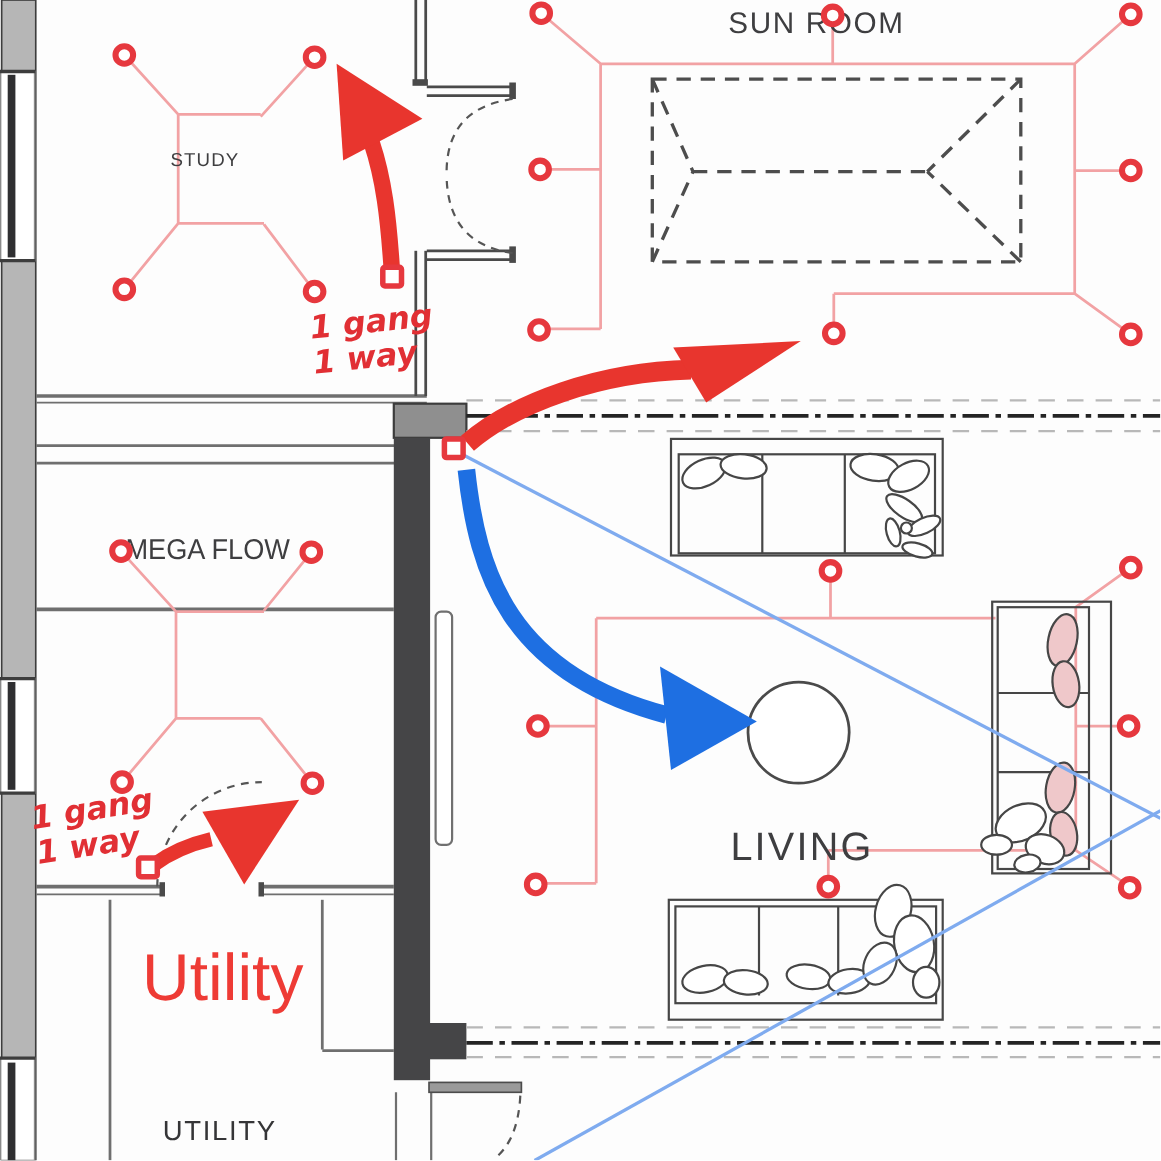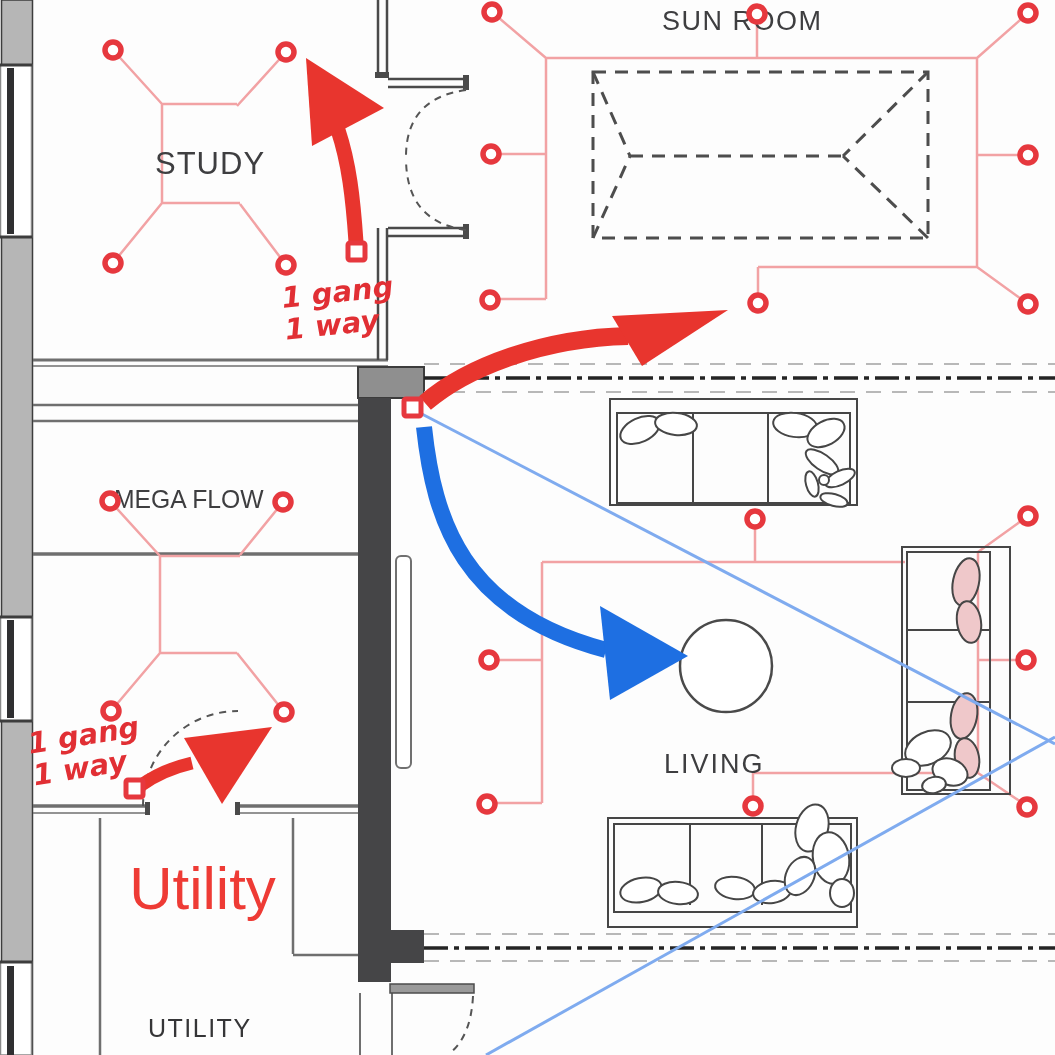--- a/index.html
+++ b/index.html
@@ -163,24 +163,24 @@
           <ellipse cx="831" cy="858" rx="18" ry="26" fill="#fff" transform="rotate(-10 831 858)"></ellipse>
           <ellipse cx="800" cy="876" rx="14" ry="20" fill="#fff" transform="rotate(25 800 876)"></ellipse>
           <ellipse cx="842" cy="893" rx="12" ry="14" fill="#fff"></ellipse>
         </g>
       </g>
       <circle cx="726" cy="666" r="46" fill="#fff" stroke="#4a4a4a" stroke-width="2.5"></circle>
     </g>
   </svg>
 
   <div class="layer z2">
-    <div class="lbl" style="left:155px;top:136px;font-size:31px;margin-top:10px;">STUDY</div>
+    <div class="lbl" style="left:155px;top:136px;font-size:17px;">STUDY</div>
     <div class="lbl" style="left:662px;top:6px;font-size:27px;letter-spacing:1.5px;">SUN ROOM</div>
     <div class="lbl" style="left:114px;top:484px;font-size:26px;letter-spacing:0;transform:scaleX(0.95);transform-origin:left;">MEGA FLOW</div>
-    <div class="lbl" style="left:664px;top:749px;font-size:27px;letter-spacing:2px;">LIVING</div>
+    <div class="lbl" style="left:664px;top:749px;font-size:36px;letter-spacing:2px;">LIVING</div>
     <div class="lbl" style="left:148px;top:1014px;font-size:25px;letter-spacing:1.5px;color:#353537;">UTILITY</div>
   </div>
 
   <svg class="z3" width="1055" height="1055" viewBox="0 0 1055 1055">
 
     <g stroke="#7fabef" stroke-width="3">
       <line x1="420" y1="413" x2="1055" y2="744"></line>
       <line x1="486" y1="1055" x2="1055" y2="737"></line>
     </g>
 

